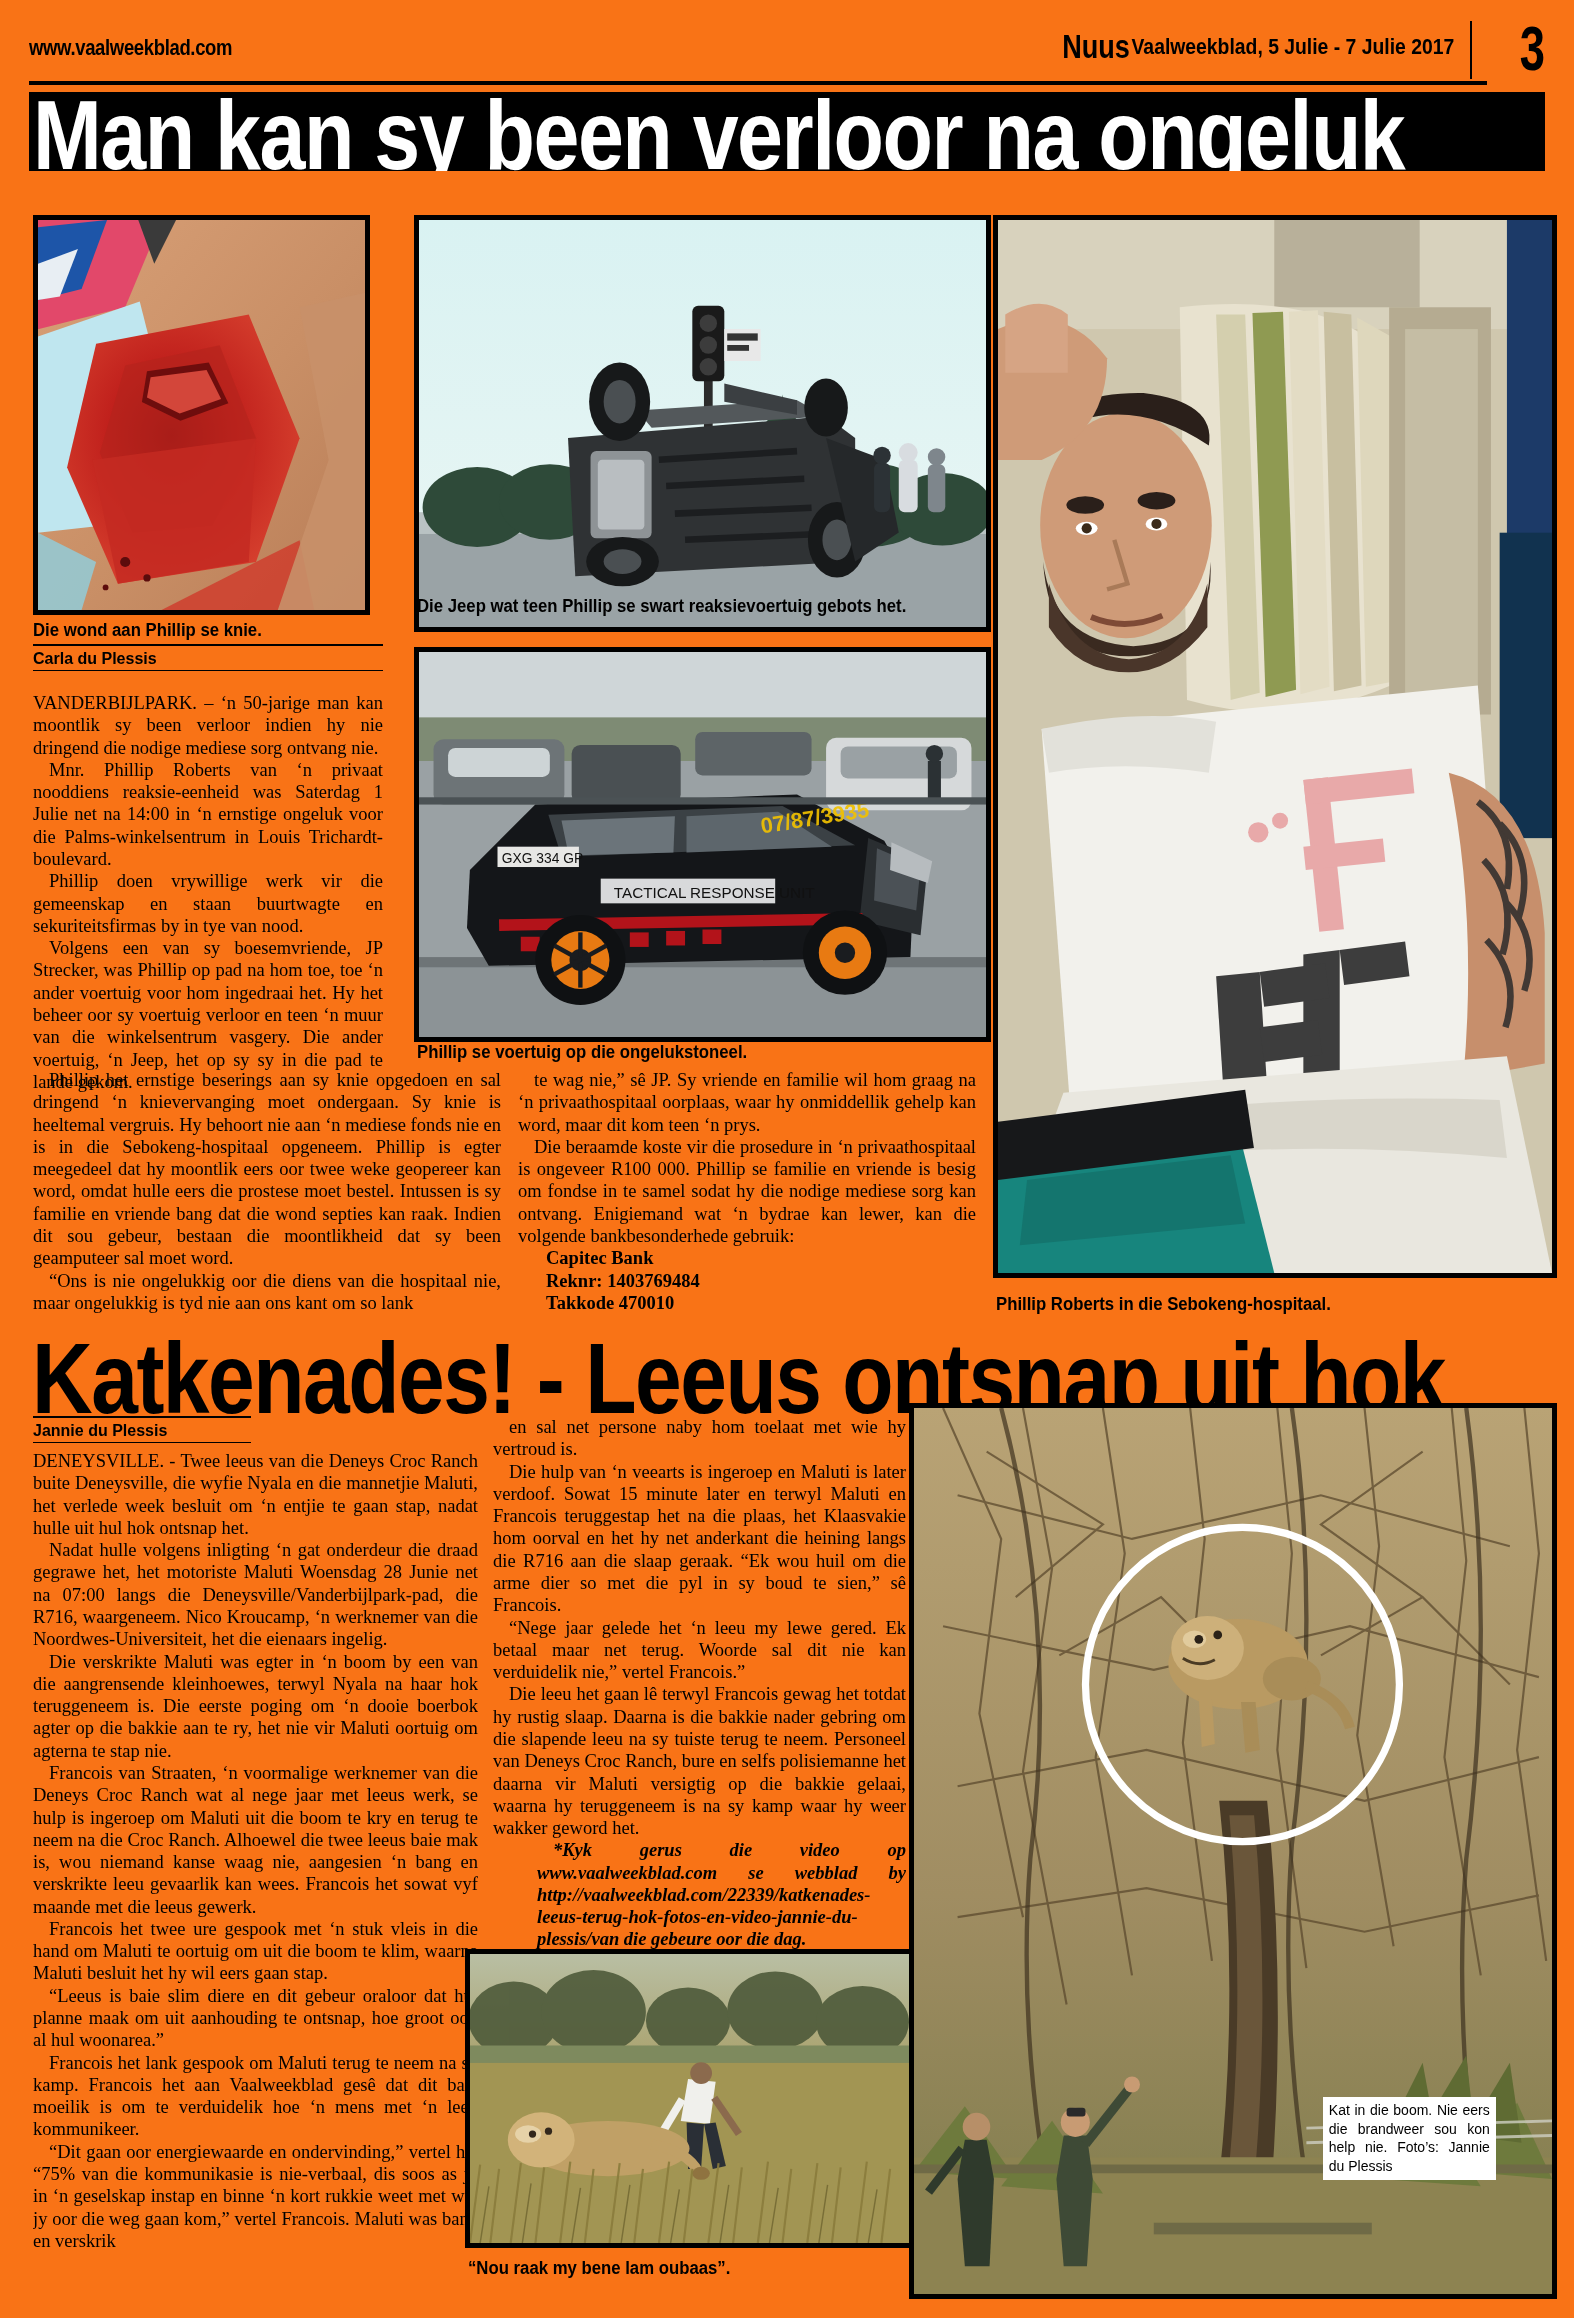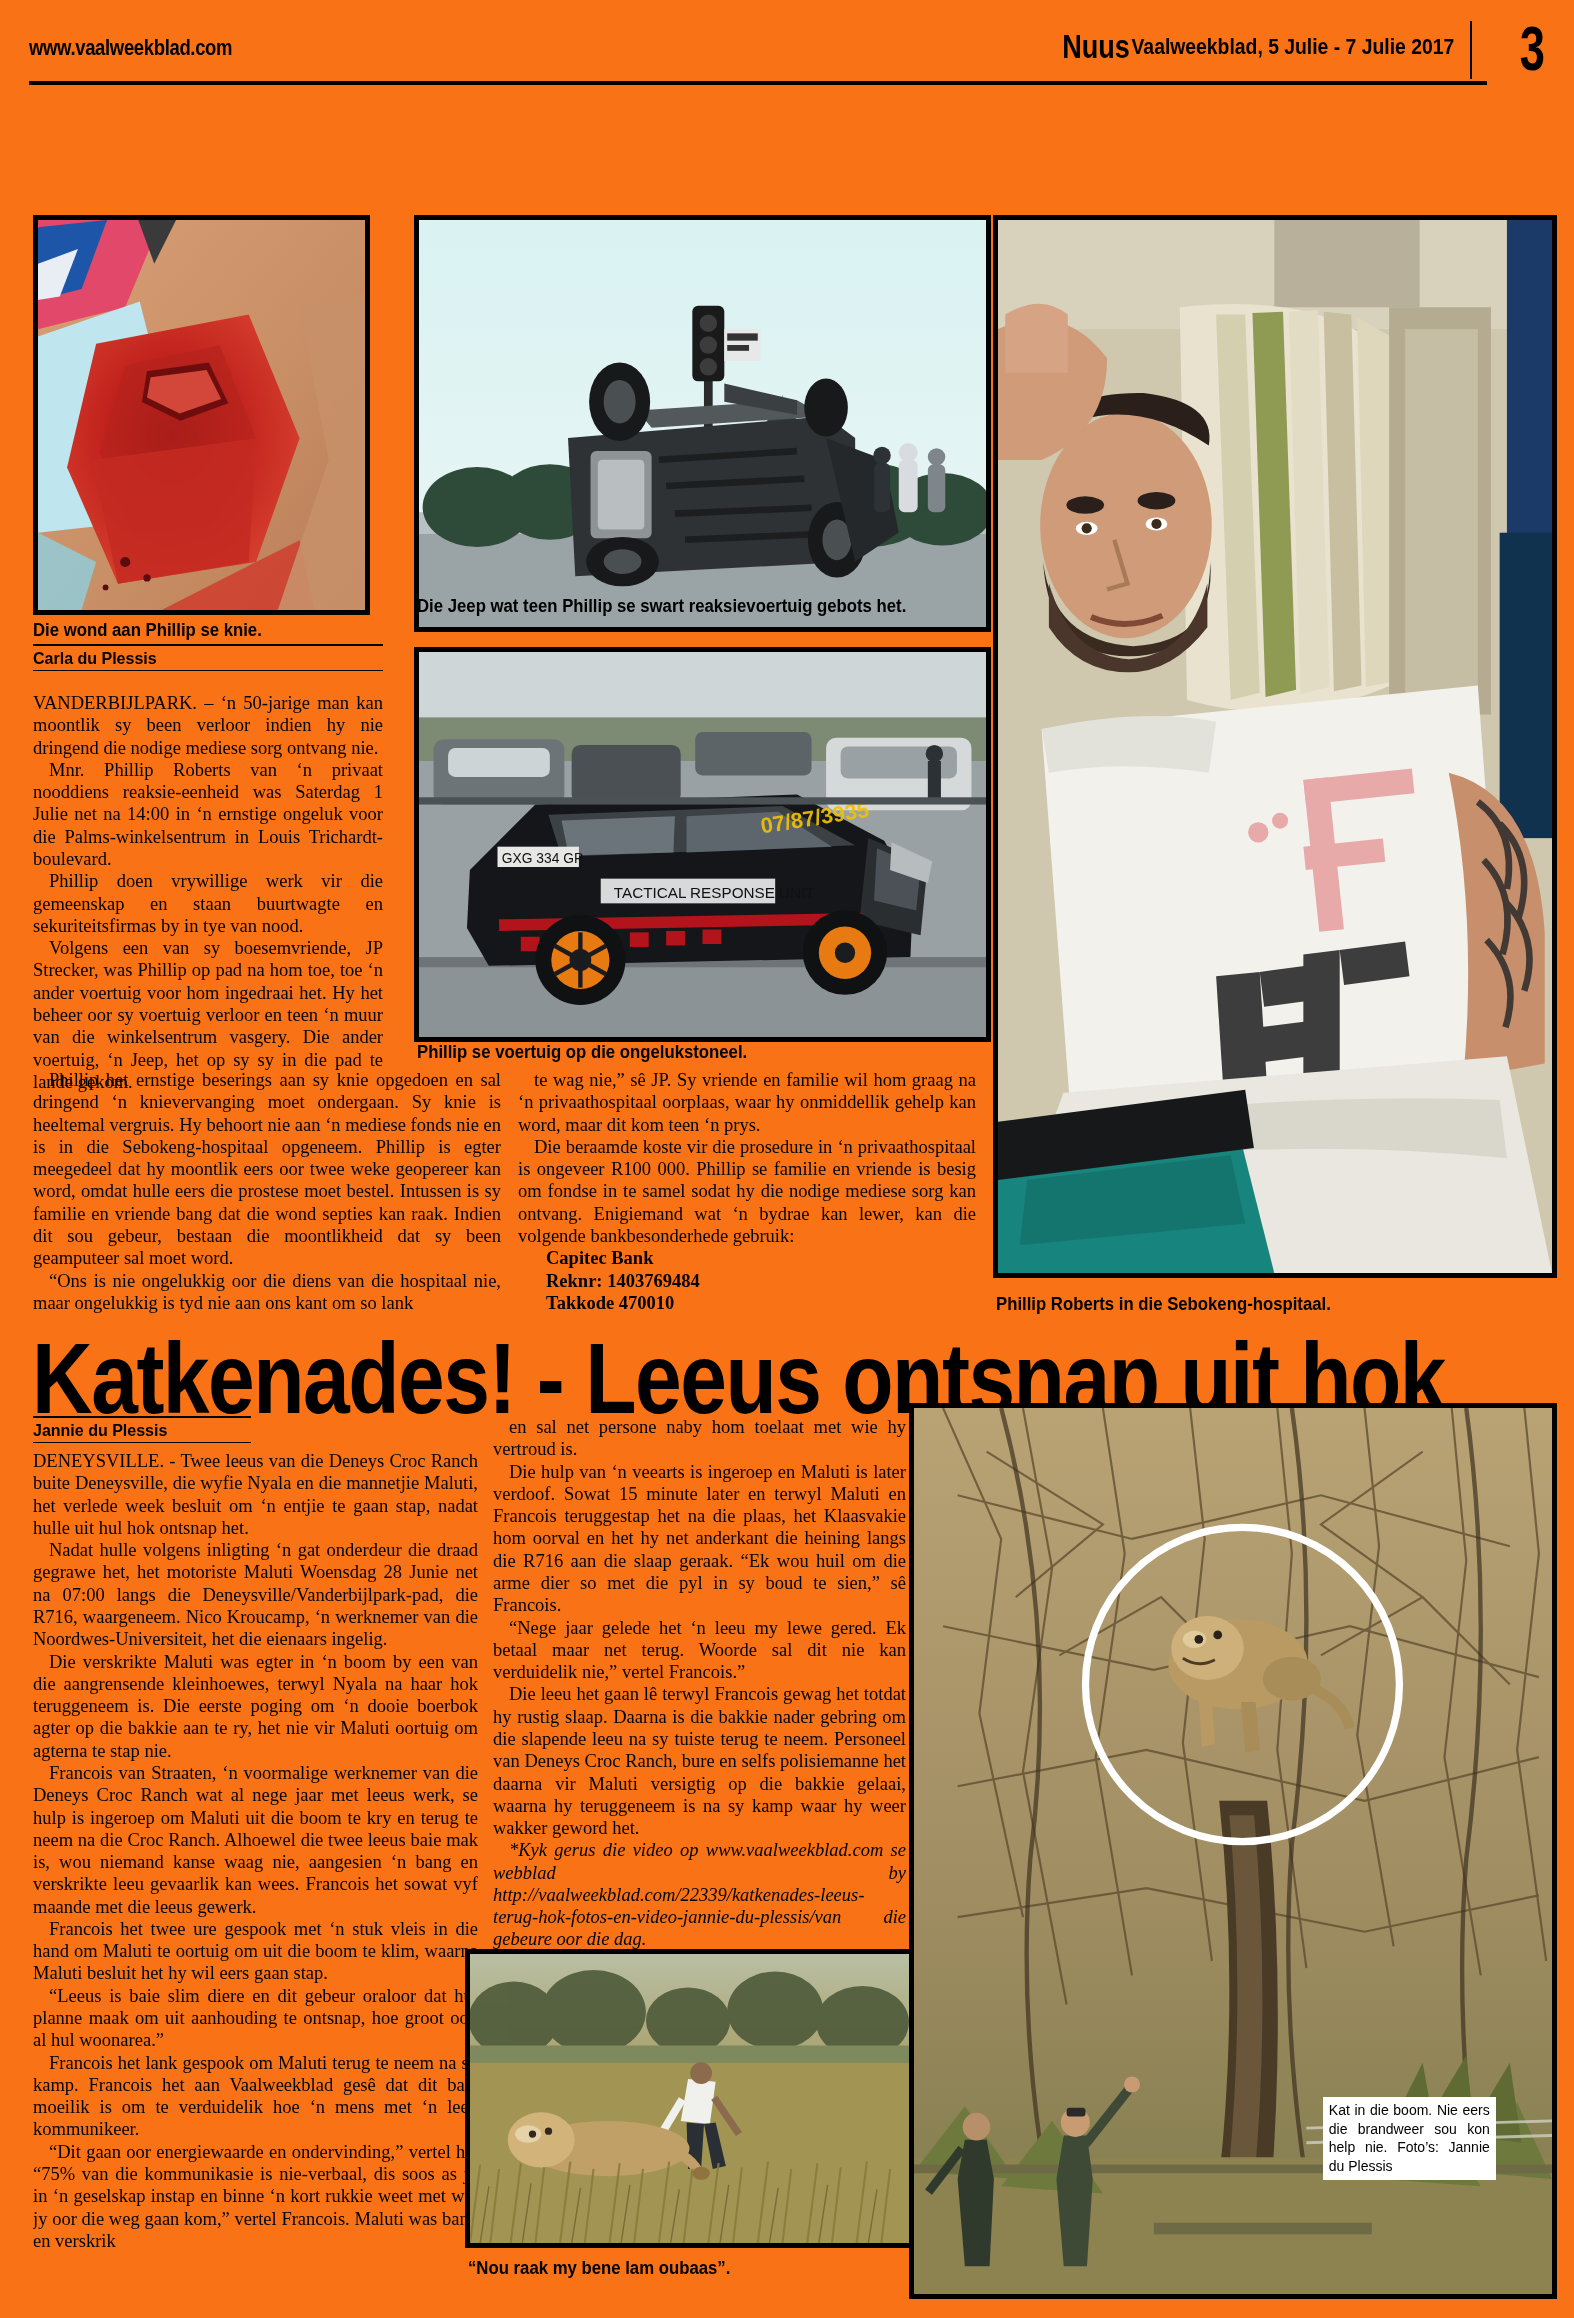--- a/index.html
+++ b/index.html
@@ -46,36 +46,39 @@
   .byline{position:absolute;font-family:"Liberation Sans",sans-serif;font-weight:bold;font-size:16px;
           border-top:2.9px solid #000;border-bottom:1.5px solid #000;padding:3.6px 0 2.9px 0;
           transform-origin:left top;}
 
   
   .col{position:absolute;font-family:"Liberation Serif",serif;font-size:18.5px;line-height:1.205;
        text-align:justify;text-justify:inter-word;hyphens:manual;}
   .col p{margin:0;text-indent:16px;}
   .col p.first{text-indent:0;}
   .col p.bankline{text-indent:28px;font-weight:bold;font-family:"Liberation Serif",serif;}
-  .col p.promo{font-weight:normal;font-style:italic;}
+  .col p.promo{font-weight:bold;font-style:italic;margin-left:44px;}
 </style>
 </head>
 <body>
 
 <div class="page">
 
   <div class="masthead">
     <div class="mast-url">www.vaalweekblad.com</div>
     <div class="mast-sec">Nuus</div>
     <div class="mast-date">Vaalweekblad, 5 Julie - 7 Julie 2017</div>
     <div class="mast-vrule"></div>
     <div class="mast-pageno">3</div>
   </div>
   <div class="mast-rule"></div>
 
+  <div class="headbar" id="headline1">
+    <span class="htxt">Man kan sy been verloor na ongeluk</span>
+  </div>
 
   <div class="photo" style="left:33px;top:215px;width:327px;height:390px;">
     <svg class="ph-inner" viewBox="0 0 450 536" preserveAspectRatio="none">
       <defs>
         <linearGradient id="skinG" x1="0" y1="0" x2="1" y2="1">
           <stop offset="0%" stop-color="#d8a077"></stop>
             <stop offset="55%" stop-color="#c98f66"></stop>
             <stop offset="100%" stop-color="#b87d57"></stop>
         </linearGradient>
         <radialGradient id="woundG" cx="45%" cy="45%" r="60%">

